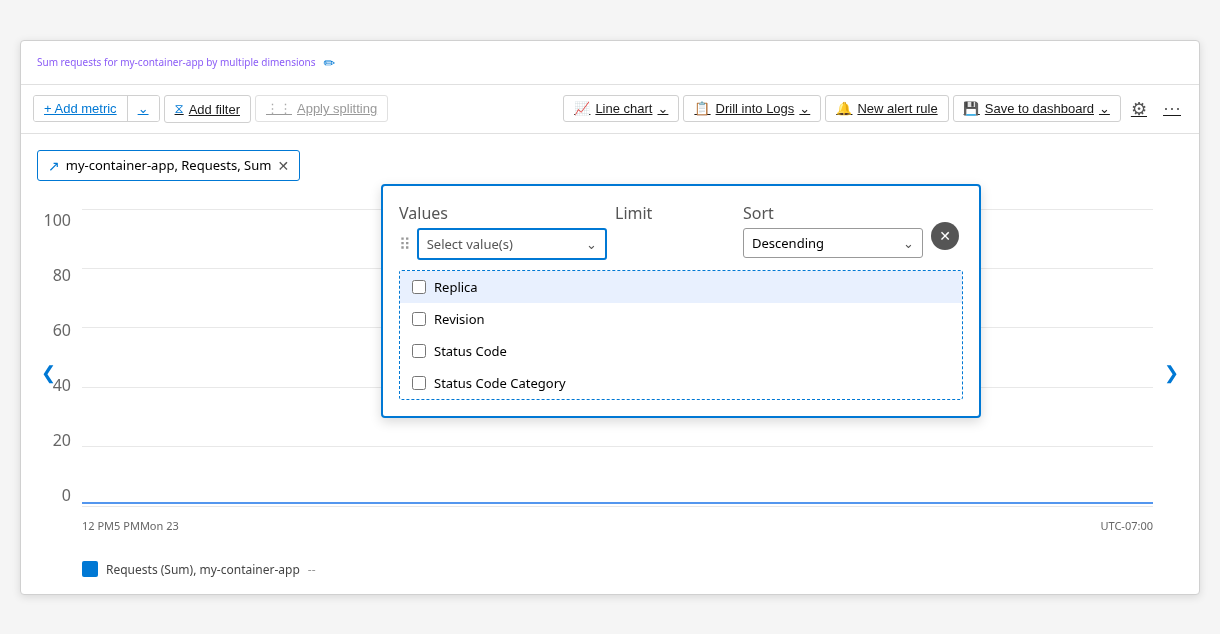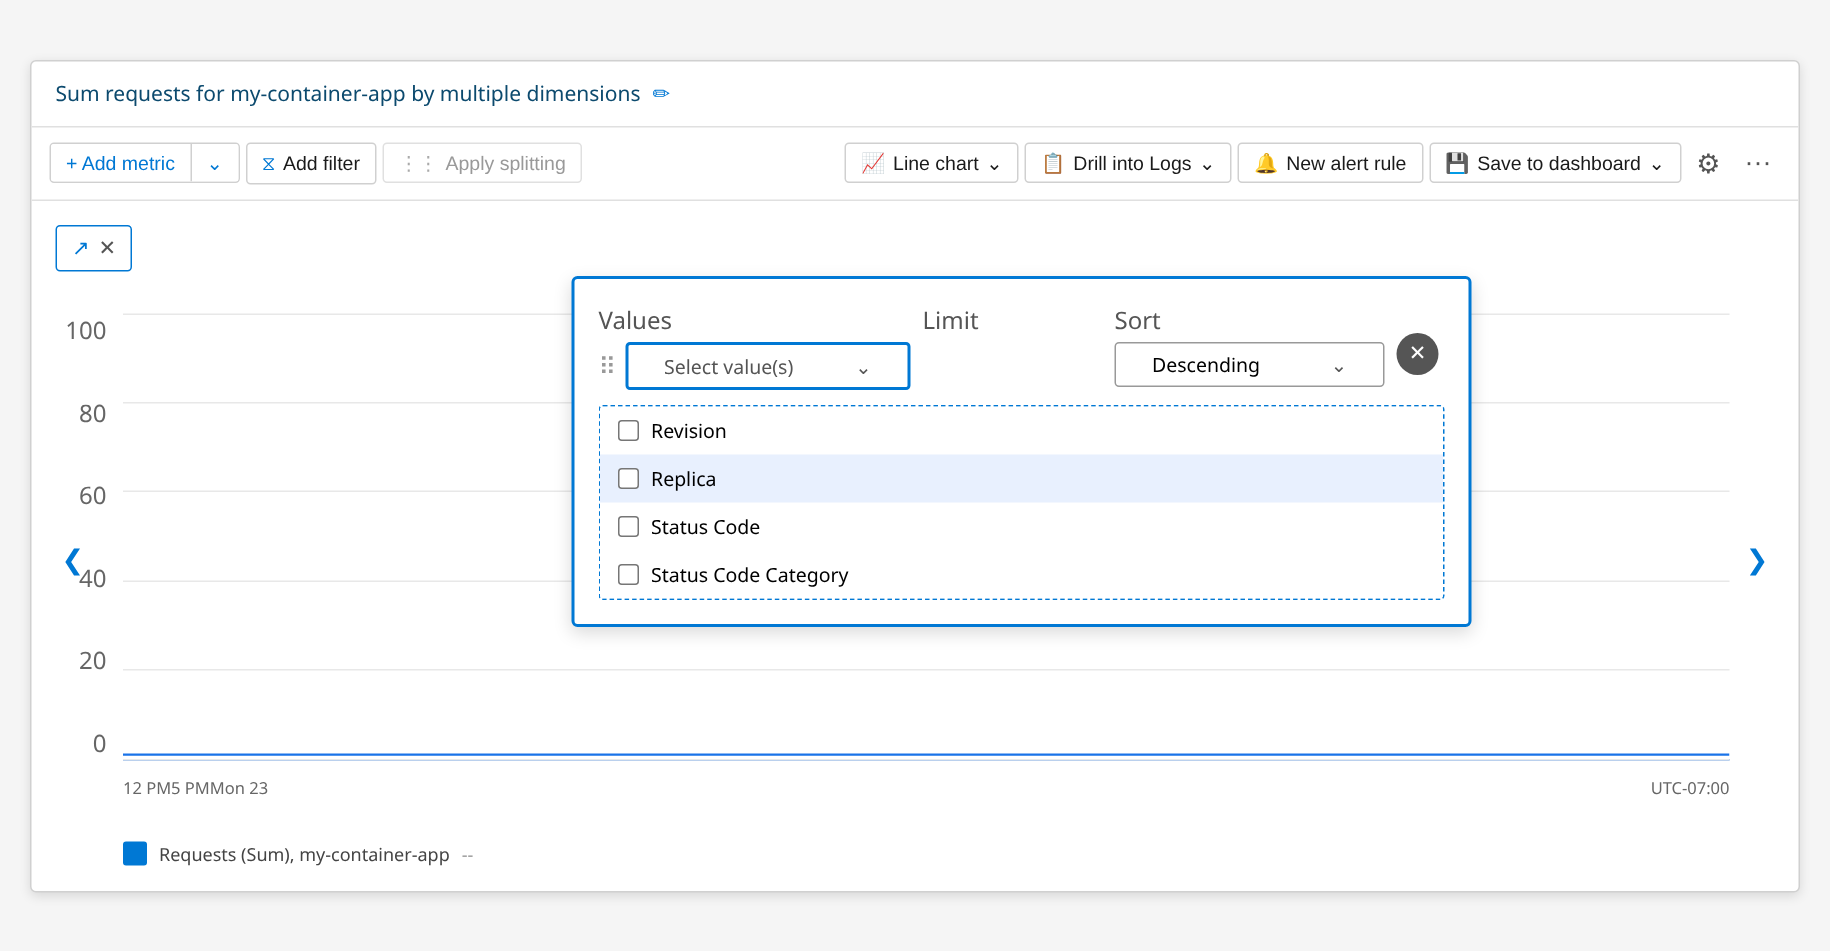--- a/index.html
+++ b/index.html
@@ -21,48 +21,49 @@
       overflow: hidden;
     }
     .title-bar {
       padding: 12px 16px;
       border-bottom: 1px solid #e0e0e0;
       display: flex;
       align-items: center;
       gap: 8px;
     }
     .title-text {
-      font-size: 14px;
-      color: #0c4a6e;
+      font-size: 10px;
+      color: #8b5cf6;
     }
     .edit-icon {
       color: #0078d4;
       font-size: 14px;
       cursor: pointer;
     }
     .toolbar {
       padding: 8px 12px;
       border-bottom: 1px solid #e0e0e0;
       display: flex;
       align-items: center;
       gap: 4px;
       flex-wrap: wrap;
     }
     .toolbar-btn {
       display: flex;
-      align-items: flex-start;
+      align-items: flex-end;
       gap: 5px;
       padding: 5px 10px;
       border: 1px solid #d0d0d0;
       border-radius: 3px;
       background: #fff;
       cursor: pointer;
       font-size: 13px;
       color: #1a1a1a;
       white-space: nowrap;
+      text-decoration: underline;
     }
     .toolbar-btn.primary { border-color: #0078d4; color: #0078d4; }
     .toolbar-btn.disabled { color: #999; border-color: #e0e0e0; cursor: default; }
     .toolbar-btn-group {
       display: flex;
       align-items: center;
       border: 1px solid #d0d0d0;
       border-radius: 3px;
       overflow: hidden;
     }
@@ -113,21 +114,21 @@
       margin-bottom: 10px;
     }
     .splitting-panel-header label {
       font-size: 16px;
       color: #555;
       display: block;
       margin-bottom: 4px;
     }
     .splitting-input {
       width: 100%;
-      padding: 5px 24px;
+      padding: 5px 8px;
       border: 1px solid #999;
       border-radius: 3px;
       font-size: 13px;
       display: flex;
       align-items: center;
       justify-content: space-between;
       cursor: pointer;
     }
     .splitting-input.focus { border-color: #0078d4; border-width: 2px; }
     .close-x {
@@ -305,20 +306,21 @@
       <button class="toolbar-btn" style="border:none; padding:5px 6px;">
         <span class="more-icon">···</span>
       </button>
     </div>
   </div>
 
   <div class="main-content">
 
     <div class="metric-chip">
       <span class="metric-icon">↗</span>
+      <span>my-container-app, Requests, Sum</span>
       <span class="close-btn">✕</span>
     </div>
 
     <div class="splitting-panel">
       <div class="splitting-panel-header">
 
         <div>
           <label>Values</label>
           <div style="display:flex; align-items:center; gap:6px;">
             <span style="color:#999; font-size:16px; cursor:grab;">⠿</span>
@@ -340,27 +342,27 @@
             <span style="color:#555;">⌄</span>
           </div>
         </div>
 
         <div class="close-x">
           <span>✕</span>
         </div>
       </div>
 
       <div class="dropdown-list">
+        <div class="dropdown-item highlighted">
+          <input type="checkbox" style="">
+          <span>Replica</span>
+        </div>
         <div class="dropdown-item">
           <input type="checkbox" style="">
           <span>Revision</span>
-        </div>
-        <div class="dropdown-item highlighted">
-          <input type="checkbox" style="">
-          <span>Replica</span>
         </div>
         <div class="dropdown-item">
           <input type="checkbox" style="">
           <span>Status Code</span>
         </div>
         <div class="dropdown-item">
           <input type="checkbox" style="">
           <span>Status Code Category</span>
         </div>
       </div>

